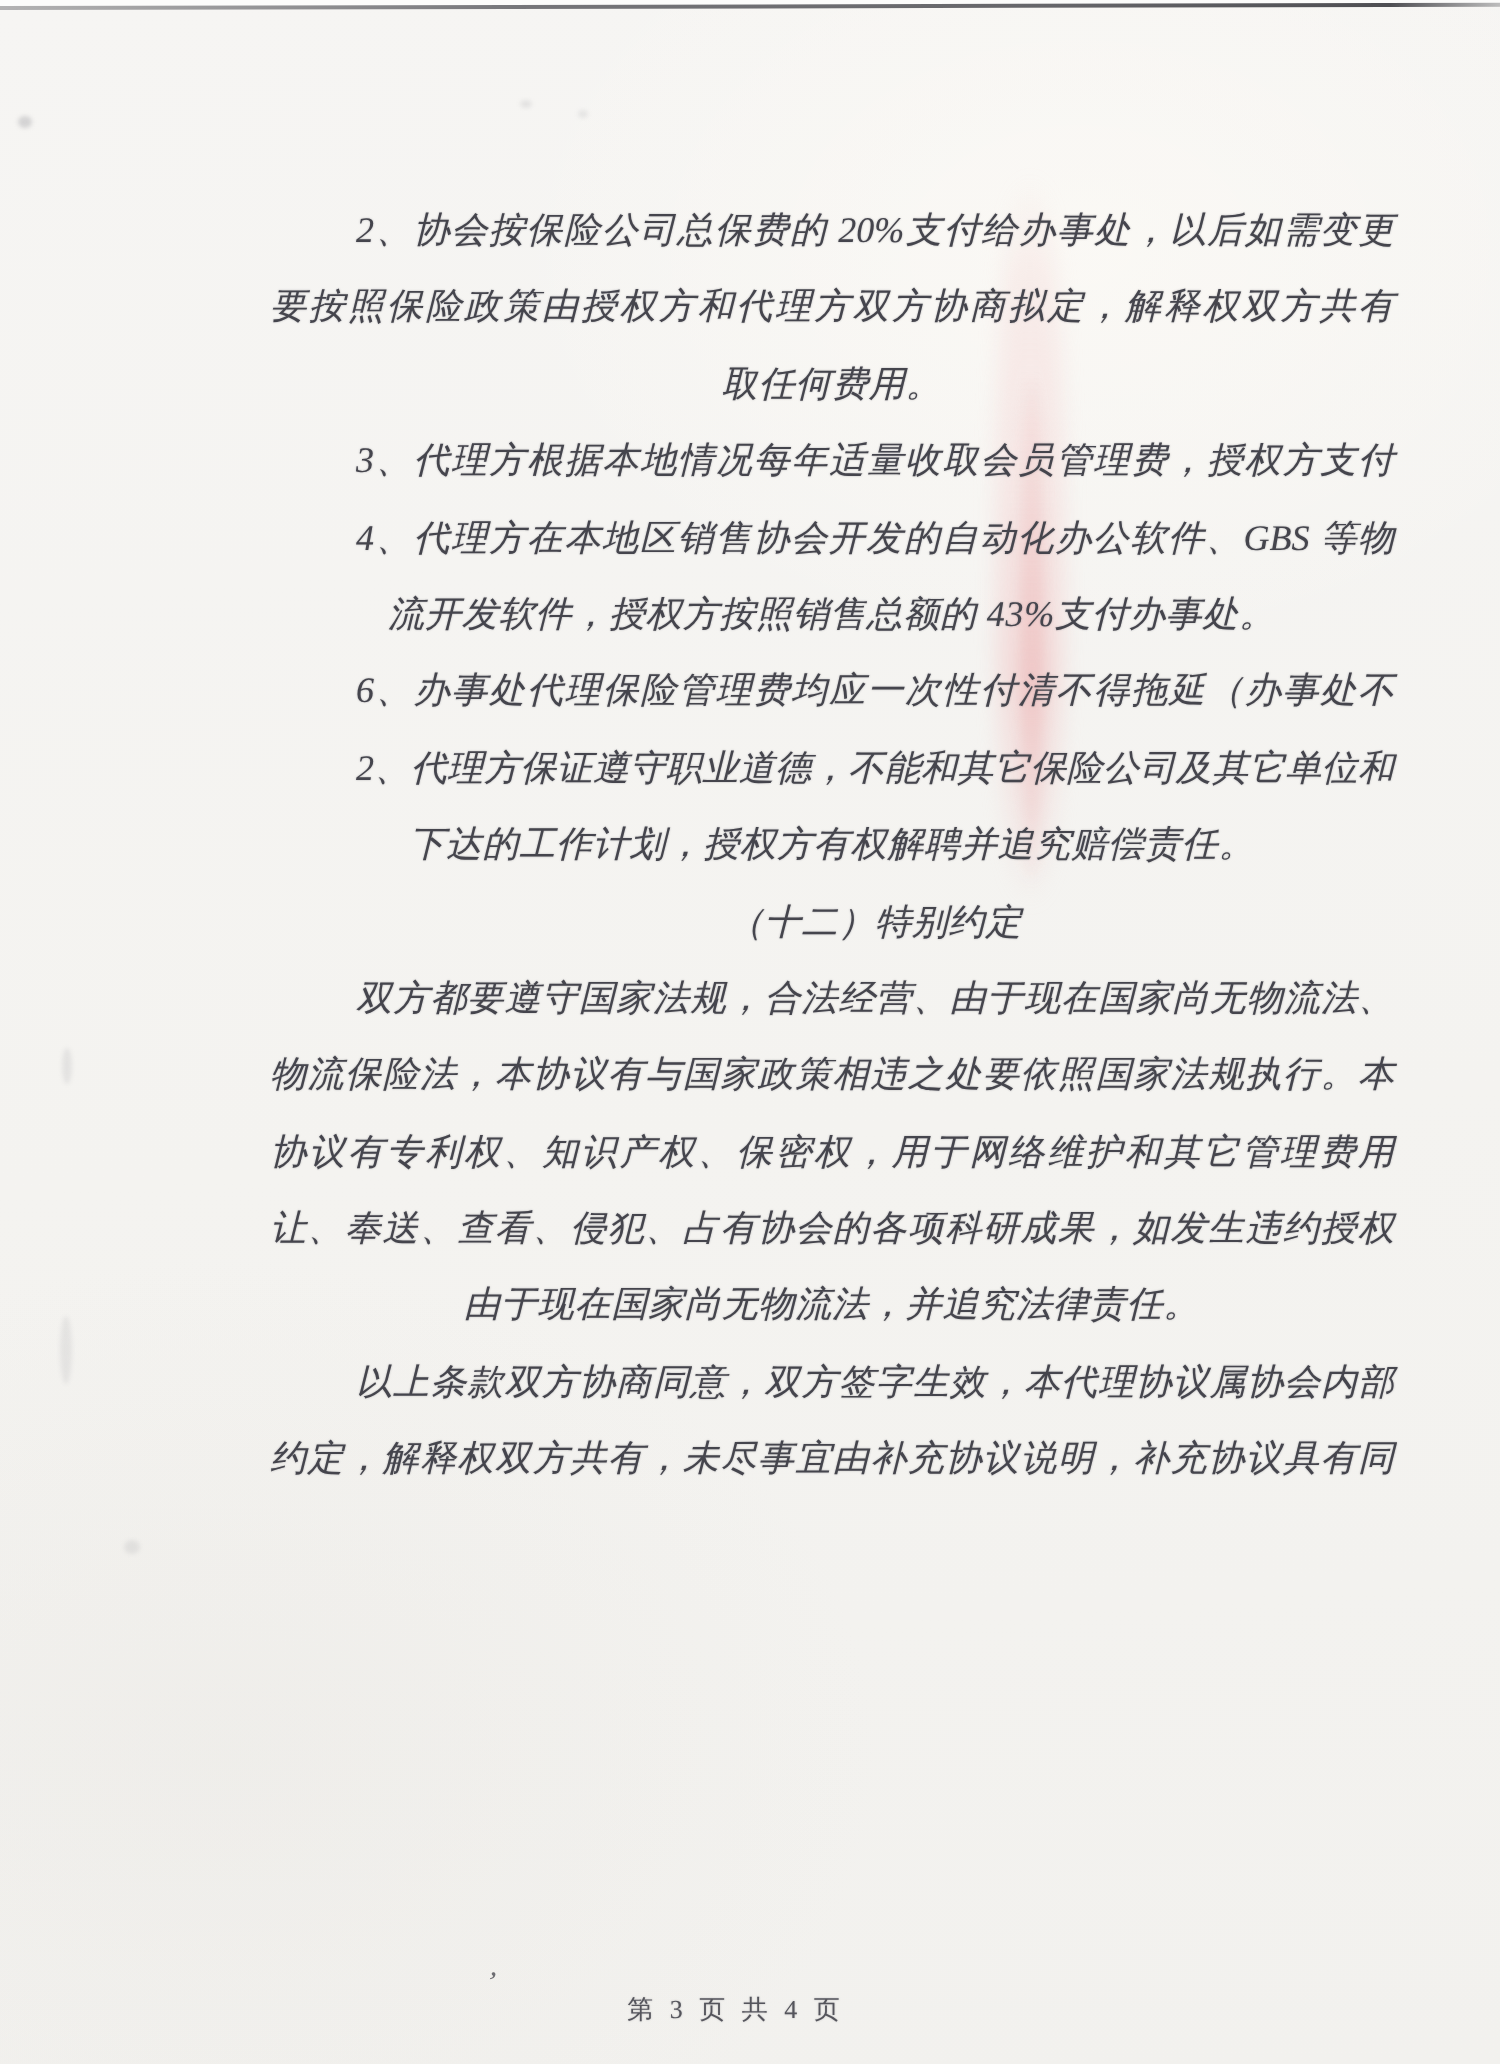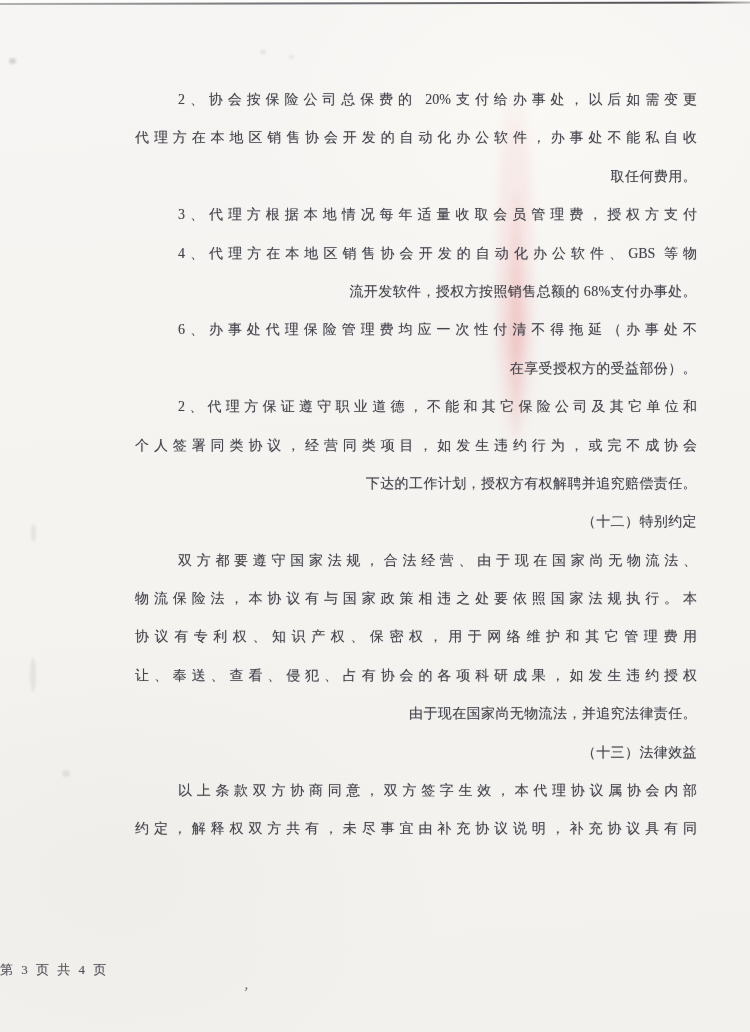--- a/index.html
+++ b/index.html
@@ -43,30 +43,31 @@
   .sp4{left:62px;top:770px;width:8px;height:7px;opacity:.5;}
   .sp5{left:260px;top:50px;width:6px;height:4px;opacity:.55;}
   .sp6{left:289px;top:55px;width:5px;height:4px;opacity:.5;}
   .comma-mark{
     position:absolute;left:243px;top:984px;
     font-size:15px;color:#6d6d72;transform:rotate(12deg);
     font-family:"Liberation Serif","DejaVu Serif",serif;
   }
   
   .textblock{
-    position:absolute;left:135px;top:81px;width:562px;
-    font-size:14px;color:var(--ink,#45454d);
+    position:absolute;left:135px;top:96px;width:562px;
+    font-size:18px;color:var(--ink,#45454d);
     text-shadow:0 0 1px rgba(70,70,80,.40);
+    font-style:italic;
   }
-  .ln{height:38.4px;line-height:38.4px;text-align:right;letter-spacing:.4px;}
+  .ln{height:38.4px;line-height:38.4px;text-align:center;letter-spacing:.4px;}
   .ln.ind{padding-left:43px;}
   .ln.fill{text-align:justify;text-align-last:justify;letter-spacing:0;}
   .footer{
-    position:absolute;top:958px;left:0;width:736px;height:24px;
-    line-height:24px;
+    position:absolute;top:993px;left:0;width:736px;height:24px;
+    line-height:24px;text-align:center;
     font-size:13px;color:#55555c;letter-spacing:2.5px;
     text-shadow:0 0 1px rgba(80,80,90,.35);
   }
 </style>
 </head>
 <body>
 
 <div class="page">
 
   <div class="top-strip"></div>
@@ -76,36 +77,33 @@
   <div class="speck sp1"></div>
   <div class="speck sp2"></div>
   <div class="speck sp3"></div>
   <div class="speck sp4"></div>
   <div class="speck sp5"></div>
   <div class="speck sp6"></div>
   <div class="comma-mark">’</div>
 
   <div class="textblock">
     <div class="ln ind fill">2、协会按保险公司总保费的 20%支付给办事处，以后如需变更</div>
-    <div class="ln fill">代理方在本地区销售协会开发的自动化办公软件，办事处不能私自收</div>
+    <div class="ln fill">要按照保险政策由授权方和代理方双方协商拟定，解释权双方共有</div>
     <div class="ln">取任何费用。</div>
     <div class="ln ind fill">3、代理方根据本地情况每年适量收取会员管理费，授权方支付</div>
     <div class="ln ind fill">4、代理方在本地区销售协会开发的自动化办公软件、GBS 等物</div>
-    <div class="ln">流开发软件，授权方按照销售总额的 68%支付办事处。</div>
+    <div class="ln">流开发软件，授权方按照销售总额的 43%支付办事处。</div>
     <div class="ln ind fill">6、办事处代理保险管理费均应一次性付清不得拖延（办事处不</div>
-    <div class="ln">在享受授权方的受益部份）。</div>
     <div class="ln ind fill">2、代理方保证遵守职业道德，不能和其它保险公司及其它单位和</div>
-    <div class="ln fill">个人签署同类协议，经营同类项目，如发生违约行为，或完不成协会</div>
     <div class="ln">下达的工作计划，授权方有权解聘并追究赔偿责任。</div>
     <div class="ln ind">（十二）特别约定</div>
     <div class="ln ind fill">双方都要遵守国家法规，合法经营、由于现在国家尚无物流法、</div>
     <div class="ln fill">物流保险法，本协议有与国家政策相违之处要依照国家法规执行。本</div>
     <div class="ln fill">协议有专利权、知识产权、保密权，用于网络维护和其它管理费用</div>
     <div class="ln fill">让、奉送、查看、侵犯、占有协会的各项科研成果，如发生违约授权</div>
     <div class="ln">由于现在国家尚无物流法，并追究法律责任。</div>
-    <div class="ln ind">（十三）法律效益</div>
     <div class="ln ind fill">以上条款双方协商同意，双方签字生效，本代理协议属协会内部</div>
     <div class="ln fill">约定，解释权双方共有，未尽事宜由补充协议说明，补充协议具有同</div>
   </div>
 
   <div class="footer">第 3 页 共 4 页</div>
 
 </div>
 
 </body></html>

